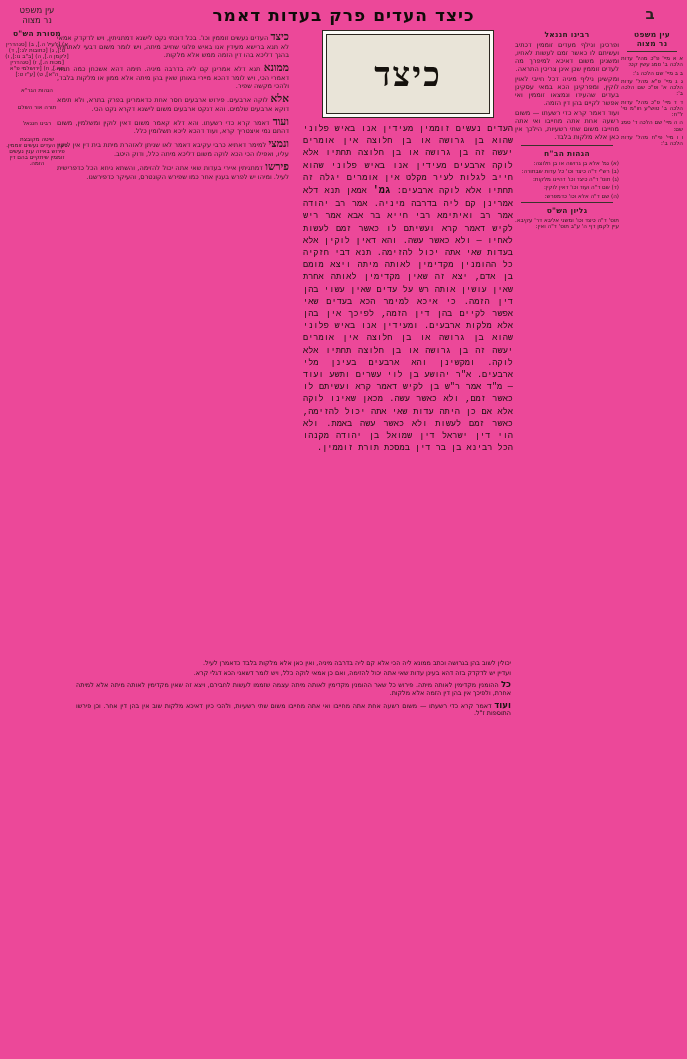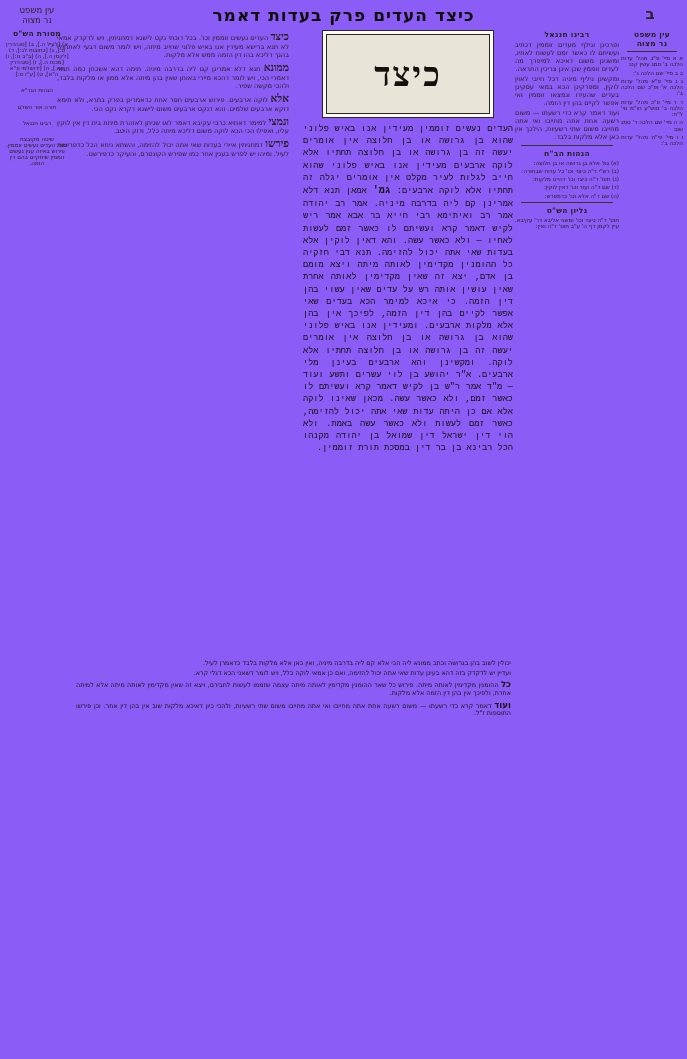--- a/index.html
+++ b/index.html
@@ -11,21 +11,21 @@
     width: 687px;
     height: 1059px;
     font-family: "DejaVu Sans", sans-serif;
     color: #1a1512;
     overflow: hidden;
     position: relative;
   }
   .page {
     position: absolute;
     inset: 0;
-    background: #8b5cf6;
+    background: #ec4899;
     direction: rtl;
   }
   
   .header {
     position: absolute;
     top: 6px;
     left: 0;
     right: 0;
     height: 26px;
     display: flex;
@@ -224,20 +224,24 @@
         <p><span class="keyword">כיצד</span>
            <span>העדים נעשים זוממין וכו'. בכל דוכתי נקט לישנא דמתניתין, ויש לדקדק אמאי לא תנא ברישא מעידין אנו באיש פלוני שחייב מיתה, ויש לומר משום דבעי לאתחולי בהנך דליכא בהו דין הזמה ממש אלא מלקות.</span></p>
       </div>
       <div>
         <p><span class="keyword">ממונא</span>
            <span>תנא דלא אמרינן קם ליה בדרבה מיניה. תימה דהא אשכחן כמה תנאי דאמרי הכי, ויש לומר דהכא מיירי באותן שאין בהן מיתה אלא ממון או מלקות בלבד, ולהכי מקשה שפיר.</span></p>
       </div>
       <div>
         <p><span class="keyword">אלא</span>
            <span>לוקה ארבעים. פירוש ארבעים חסר אחת כדאמרינן בפרק בתרא, ולא תימא דוקא ארבעים שלמים. והא דנקט ארבעים משום לישנא דקרא נקט הכי.</span></p>
+      </div>
+      <div>
+        <p><span class="keyword">ועוד</span>
+           <span>דאמר קרא כדי רשעתו. והא דלא קאמר משום דאין לוקין ומשלמין, משום דהתם נמי איצטריך קרא, ועוד דהכא ליכא תשלומין כלל.</span></p>
       </div>
       <div>
         <p><span class="keyword">ונמצי</span>
            <span>למימר דאתיא כרבי עקיבא דאמר לאו שניתן לאזהרת מיתת בית דין אין לוקין עליו, ואפילו הכי הכא לוקה משום דליכא מיתה כלל, ודוק היטב.</span></p>
       </div>
       <div>
         <p><span class="keyword">פירשו</span>
            <span>דמתניתין איירי בעדות שאי אתה יכול להזימה, והשתא ניחא הכל כדפרישית לעיל. ומיהו יש לפרש בענין אחר כמו שפירש הקונטרס, והעיקר כדפירשנו.</span></p>
       </div>
     </div>

